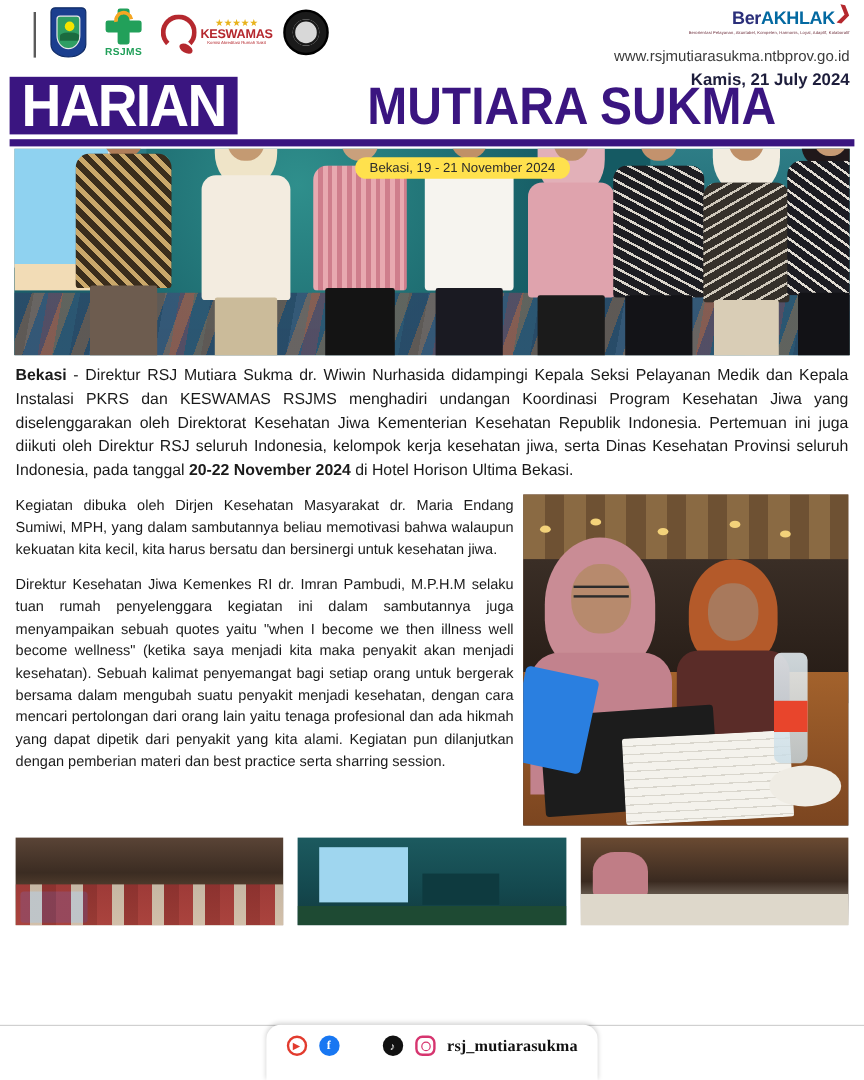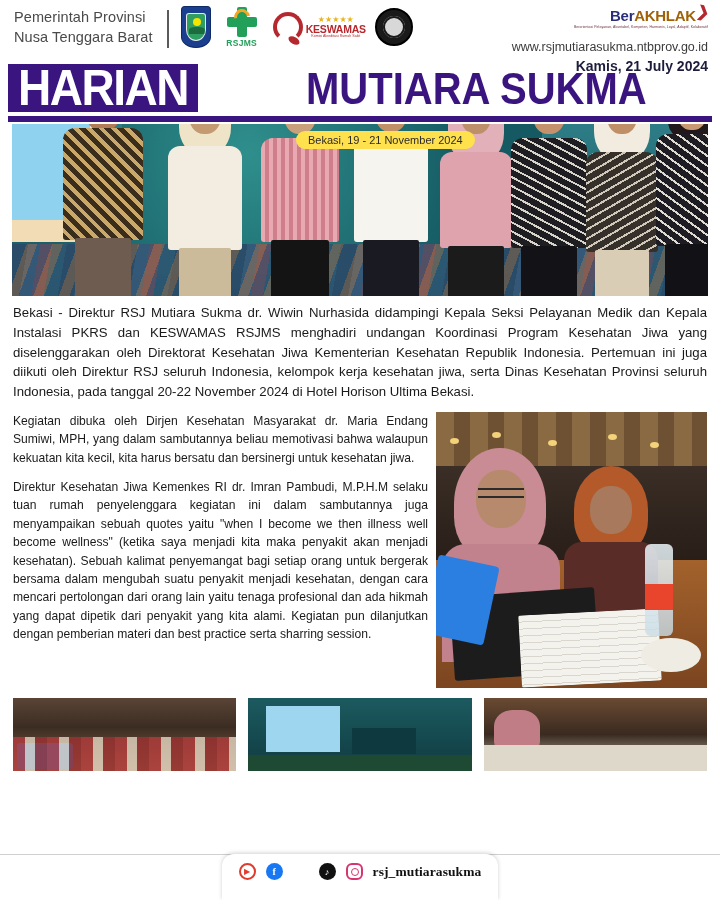--- a/index.html
+++ b/index.html
@@ -48,21 +48,21 @@
 
   
   .seal{width:38px;height:38px;border-radius:50%;background:#1a1a1a;border:2px solid #000;
         display:flex;align-items:center;justify-content:center;}
   .seal-in{width:22px;height:22px;border-radius:50%;background:#d8d8d8;
            box-shadow:inset 0 0 0 2px #1a1a1a;}
 
   
   .berakhlak{position:absolute; right:12px; top:8px; text-align:right;}
   .ber-word{font-size:15px;font-weight:bold;letter-spacing:-.3px;line-height:1;}
-  .ber-word .a{color:#2b2f7a;} .ber-word .b{color:#a16207;}
+  .ber-word .a{color:#2b2f7a;} .ber-word .b{color:#0369a1;}
   .ber-tick{display:inline-block;color:#b5282e;font-size:15px;transform:translate(1px,-4px) rotate(12deg);}
   .ber-sub{font-size:3.4px;color:#6b2b38;line-height:1.25;margin-top:2px;letter-spacing:.1px;}
 
   .site-url{position:absolute;right:12px;top:40px;font-size:12.5px;color:#3b3b3b;}
   .issue-date{position:absolute;right:12px;top:58px;font-size:14px;font-weight:bold;color:#1d1d3b;}
 
   
   .masthead{position:relative;height:52px;margin-top:2px;}
   .harian-box{position:absolute;left:8px;top:0;height:48px;background:#3a1580;
               padding:0 10px;display:flex;align-items:center;}
@@ -96,21 +96,21 @@
   .ph-body{position:absolute;left:50%;transform:translateX(-50%);border-radius:12px 12px 3px 3px;}
   .ph-legs{position:absolute;left:50%;transform:translateX(-50%);border-radius:2px;}
   .hijab{position:absolute;left:50%;transform:translateX(-50%);border-radius:50% 50% 38% 38%;}
   .bekasi-chip{position:absolute;left:284px;top:7px;background:#ffe14d;color:#2b2b2b;
                font-size:11px;padding:3px 12px;border-radius:10px;font-weight:500;z-index:9;white-space:nowrap;}
 
   
   .photo-caption{margin:9px 13px 0 13px;font-size:13.6px;font-weight:bold;color:#0d0d0d;
                  line-height:1.3;letter-spacing:-.1px;}
   .lede{margin:7px 13px 0 13px;font-size:13.2px;color:#1a1a1a;line-height:1.5;text-align:justify;}
-  .lede b{font-weight:normal;}
+  .lede b{font-weight:bold;}
 
   .twocol{display:flex;gap:8px;margin:10px 13px 0 13px;}
   .col-text{width:415px;font-size:12.1px;color:#1a1a1a;line-height:1.52;text-align:justify;}
   .col-text p{margin-bottom:11px;}
   .col-photo{flex:1;position:relative;height:276px;overflow:hidden;
              background:linear-gradient(#6c4a33,#3a2418);}
   .cp-ceiling{position:absolute;left:0;right:0;top:0;height:54px;
               background:repeating-linear-gradient(90deg,#8a6a43 0 18px,#6e5133 18px 34px);}
   .cp-room{position:absolute;left:0;right:0;top:54px;height:120px;background:linear-gradient(#3a2e26,#241a14);}
   .cp-lamp{position:absolute;width:9px;height:6px;background:#f3d27a;border-radius:50%;}
@@ -173,24 +173,20 @@
                 border:1.6px solid #d6356f;border-radius:50%;}
   .sm-name{font-family:"Liberation Serif",serif;font-size:13.5px;font-weight:bold;color:#111;letter-spacing:.1px;}
   .sm-gap{width:16px;}
 </style>
 </head>
 <body>
 
 <div class="page">
 
   <div class="topbar">
-    <div class="gov-text">
-      <div>Pemerintah Provinsi</div>
-      <div>Nusa Tenggara Barat</div>
-    </div>
     <div class="divider-v"></div>
 
     <div class="logos">
       <div class="logo">
         <div class="crest">
             <div class="crest-in"></div>
           </div>
       </div>
       <div class="logo rsjms">
         <div class="rsjms-cross">

